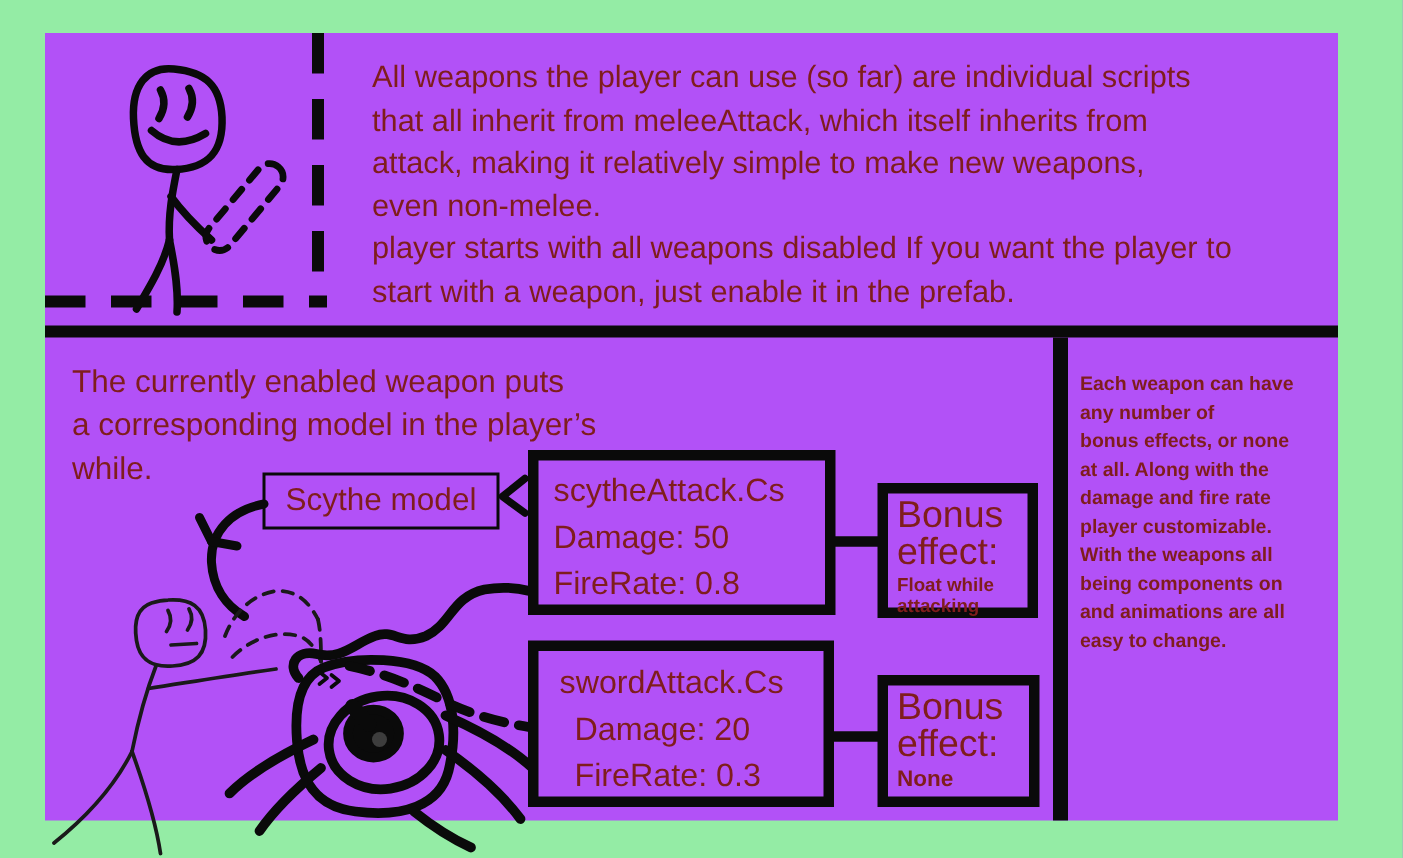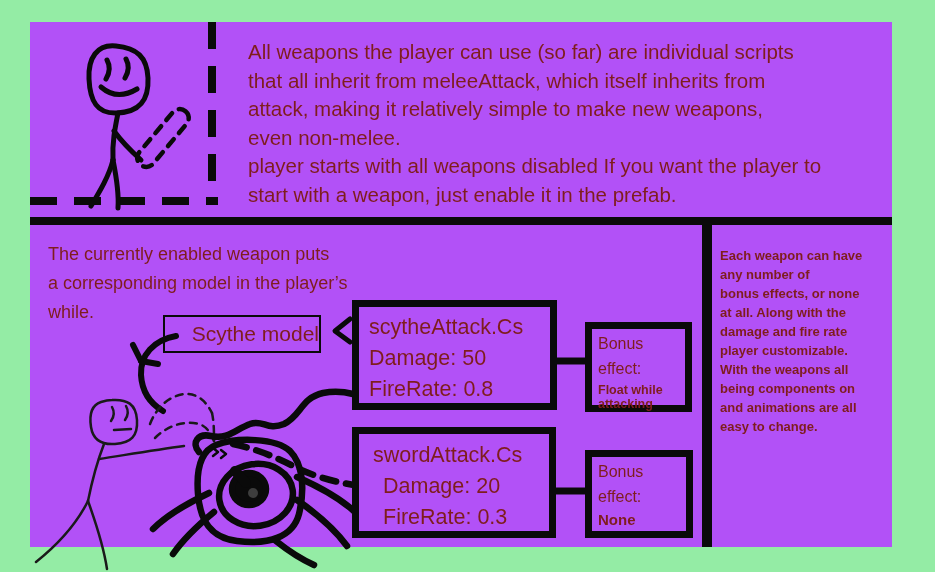--- a/index.html
+++ b/index.html
@@ -8,42 +8,42 @@
     background:#94ECA5;
     font-family:"Liberation Sans",sans-serif;
     color:#7f1d1d;
   }
   .purple-panel{position:absolute;left:30px;top:22px;width:862px;height:525px;background:#B251F7;}
   .h-divider{position:absolute;left:30px;top:217px;width:862px;height:8px;background:#0A0A0A;}
   .v-divider{position:absolute;left:702px;top:225px;width:10px;height:322px;background:#0A0A0A;}
   svg.art{position:absolute;left:0;top:0;width:935px;height:572px;pointer-events:none;}
 
   .top-text{position:absolute;left:248px;top:38px;font-size:20.5px;line-height:28.5px;font-weight:500;}
-  .intro-text{position:absolute;left:48px;top:240px;font-size:18px;line-height:29px;font-weight:500;}
+  .intro-text{position:absolute;left:48px;top:240px;font-size:21px;line-height:29px;font-weight:500;}
 
   .scythe-model-box{
-    position:absolute;left:163px;top:315px;width:158px;height:38px;
+    position:absolute;left:175px;top:315px;width:158px;height:38px;
     border:2px solid #0A0A0A;box-sizing:border-box;
-    font-size:21px;line-height:33px;text-align:right;
+    font-size:21px;line-height:33px;text-align:center;
   }
   .weapon-box{
     position:absolute;border:7px solid #0A0A0A;box-sizing:border-box;
     font-size:21.5px;line-height:31px;
   }
   .weapon-box.scythe{left:352px;top:300px;width:205px;height:110px;padding:5px 0 0 10px;}
   .weapon-box.sword{left:352px;top:427px;width:204px;height:111px;padding:6px 16px 0 14px;}
   .weapon-box.sword .stat{margin-left:10px;}
 
   .bonus-box{
     position:absolute;border:7px solid #0A0A0A;box-sizing:border-box;
     padding:2px 6px;
   }
   .bonus-box.b1{left:585px;top:322px;width:107px;height:90px;}
   .bonus-box.b2{left:585px;top:450px;width:108px;height:88px;}
-  .bonus-title{font-size:16px;line-height:25px;}
+  .bonus-title{font-size:25px;line-height:25px;}
   .bonus-value{font-size:12.5px;line-height:14px;font-weight:700;margin-top:2px;}
   .bonus-box.b2 .bonus-value{font-size:15px;line-height:17px;}
 
   .right-text{position:absolute;left:720px;top:246px;width:168px;font-size:13px;line-height:19px;font-weight:600;}
 </style>
 </head>
 <body>
 
 <div class="canvas">
 

